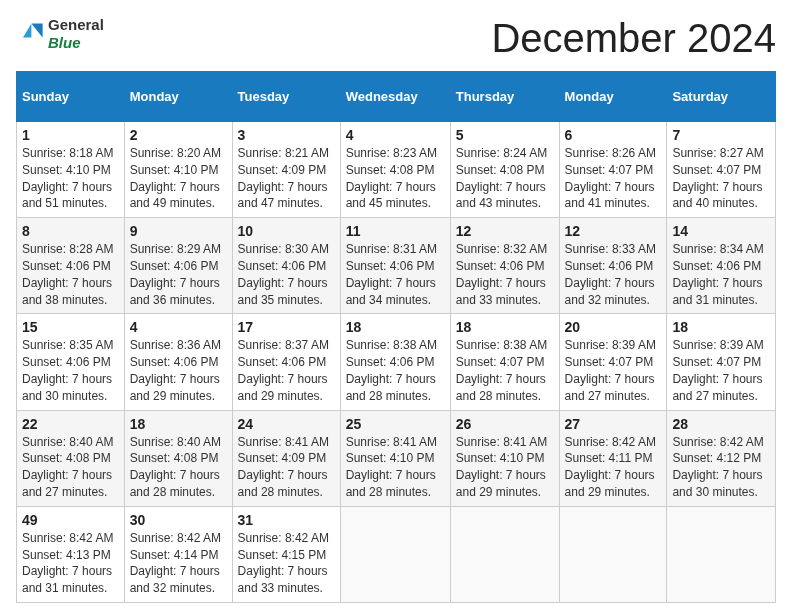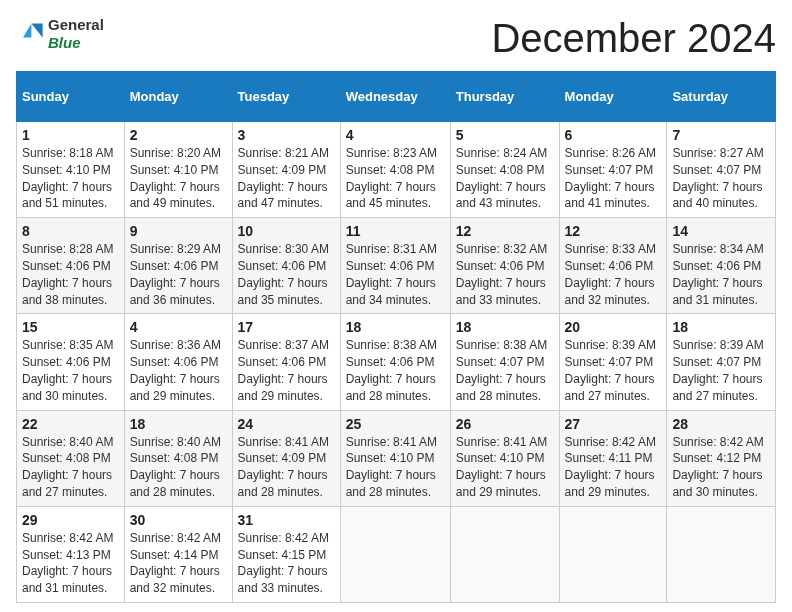--- a/index.html
+++ b/index.html
@@ -232,21 +232,21 @@
           <span class="day-number">27</span>
           <div class="day-info">Sunrise: 8:42 AM<br>Sunset: 4:11 PM<br>Daylight: 7 hours and 29 minutes.</div>
         </td>
         <td>
           <span class="day-number">28</span>
           <div class="day-info">Sunrise: 8:42 AM<br>Sunset: 4:12 PM<br>Daylight: 7 hours and 30 minutes.</div>
         </td>
       </tr>
       <tr>
         <td>
-          <span class="day-number">29</span>
+          <span class="day-number">49</span>
           <div class="day-info">Sunrise: 8:42 AM<br>Sunset: 4:13 PM<br>Daylight: 7 hours and 31 minutes.</div>
         </td>
         <td>
           <span class="day-number">30</span>
           <div class="day-info">Sunrise: 8:42 AM<br>Sunset: 4:14 PM<br>Daylight: 7 hours and 32 minutes.</div>
         </td>
         <td>
           <span class="day-number">31</span>
           <div class="day-info">Sunrise: 8:42 AM<br>Sunset: 4:15 PM<br>Daylight: 7 hours and 33 minutes.</div>
         </td>

